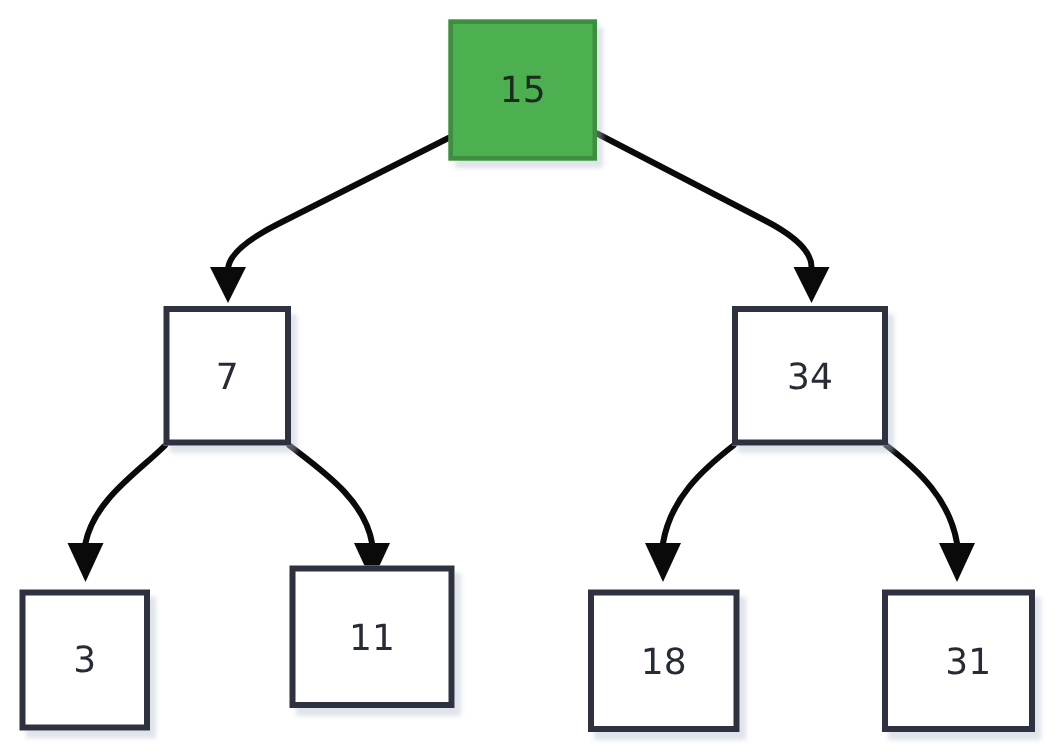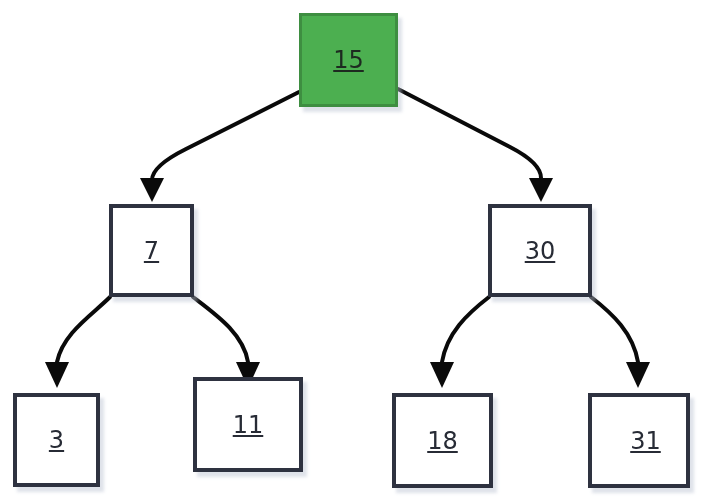--- a/index.html
+++ b/index.html
@@ -44,21 +44,20 @@
     position: absolute;
     display: flex;
     align-items: center;
     justify-content: center;
     box-sizing: border-box;
     background: var(--node-fill);
     border: 4px solid var(--node-border);
     color: var(--text);
     font-size: 24px;
     box-shadow: 4px 5px 3px rgba(185, 192, 208, 0.45);
-    text-decoration: underline;
   }
   .node.root {
     background: var(--root-fill);
     border: 3px solid var(--root-border);
     color: #1d2a20;
   }
   .n-15 { left: 299px; top: 13px;  width: 99px;  height: 94px; }
   .n-7  { left: 109px; top: 204px; width: 85px;  height: 93px; }
   .n-23 { left: 488px; top: 204px; width: 104px; height: 93px; }
   .n-3  { left: 13px;  top: 393px; width: 87px;  height: 94px; }
@@ -104,21 +103,21 @@
     </g>
   </svg>
 
   <div class="node root n-15">
     <span>15</span>
   </div>
   <div class="node n-7">
     <span>7</span>
   </div>
   <div class="node n-23">
-    <span>30</span>
+    <span>34</span>
   </div>
   <div class="node n-3">
     <span>3</span>
   </div>
   <div class="node n-11">
     <span>11</span>
   </div>
   <div class="node n-19">
     <span>18</span>
   </div>

